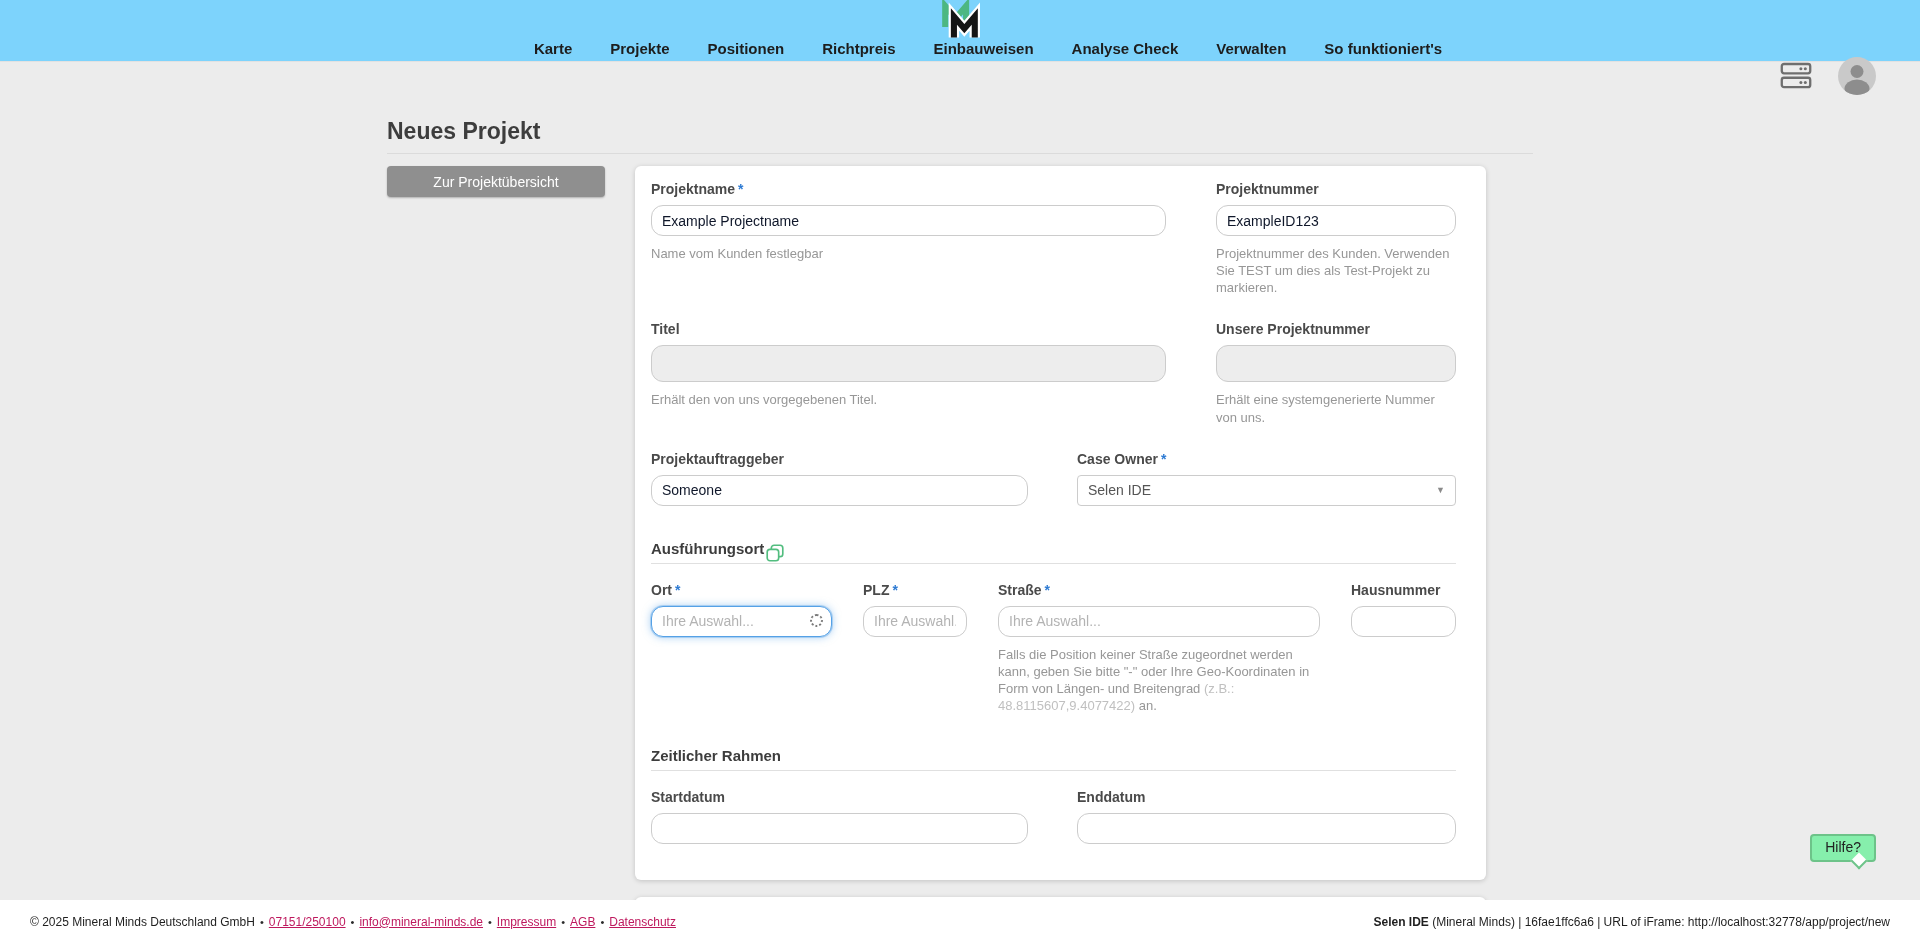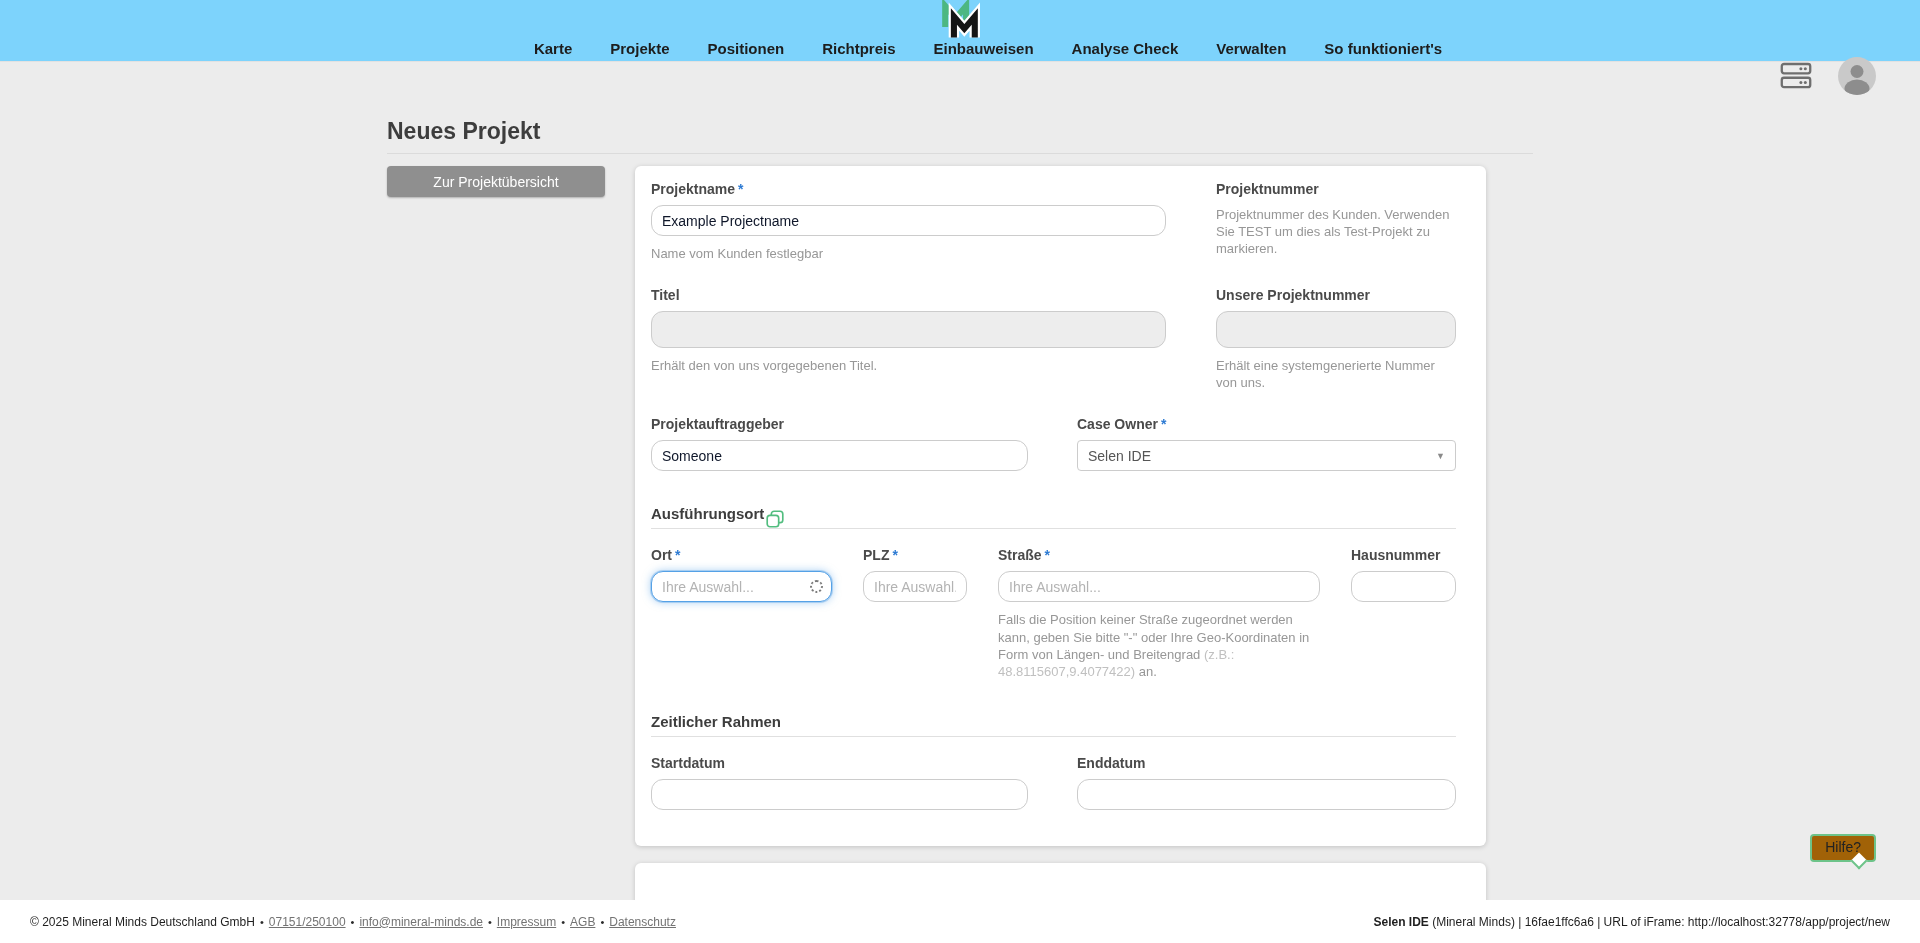--- a/index.html
+++ b/index.html
@@ -169,31 +169,31 @@
     background: #fff;
     display: flex;
     align-items: center;
     justify-content: space-between;
     padding: 0 30px;
     font-size: 12px;
     color: #1f1f1f;
     z-index: 10;
   }
   .footer-left { display: flex; align-items: center; gap: 5px; white-space: nowrap; }
-  .footer a { color: #737373; text-decoration: underline; cursor: pointer; }
+  .footer a { color: #be185d; text-decoration: underline; cursor: pointer; }
   .sep { color: #2a2a2a; font-size: 11px; }
   .footer-right { white-space: nowrap; }
   .footer-right .bold { font-weight: 700; }
 
   
   .help-bubble {
     position: fixed;
     right: 44px;
     bottom: 81px;
-    background: #a16207;
+    background: #86efac;
     border: 2px solid #6dc389;
     border-radius: 4px;
     padding: 3px 13px 5px 13px;
     font-size: 14px;
     color: #222;
     cursor: pointer;
     z-index: 20;
   }
   .help-bubble::after {
     content: "";
@@ -270,20 +270,21 @@
         <div class="form-row row-a">
           <div class="w515">
             <label class="field-label">
               <span>Projektname</span><span class="req">*</span>
             </label>
             <input class="text-input" type="text" value="Example Projectname" style="">
             <div class="helper">Name vom Kunden festlegbar</div>
           </div>
           <div class="w240">
             <label class="field-label">Projektnummer</label>
+            <input class="text-input" type="text" value="ExampleID123" style="">
             <div class="helper">Projektnummer des Kunden. Verwenden Sie TEST um dies als Test-Projekt zu markieren.</div>
           </div>
         </div>
 
         <div class="form-row row-b">
           <div class="w515">
             <label class="field-label">Titel</label>
             <input class="text-input disabled" type="text" disabled="" style="">
             <div class="helper">Erhält den von uns vorgegebenen Titel.</div>
           </div>

